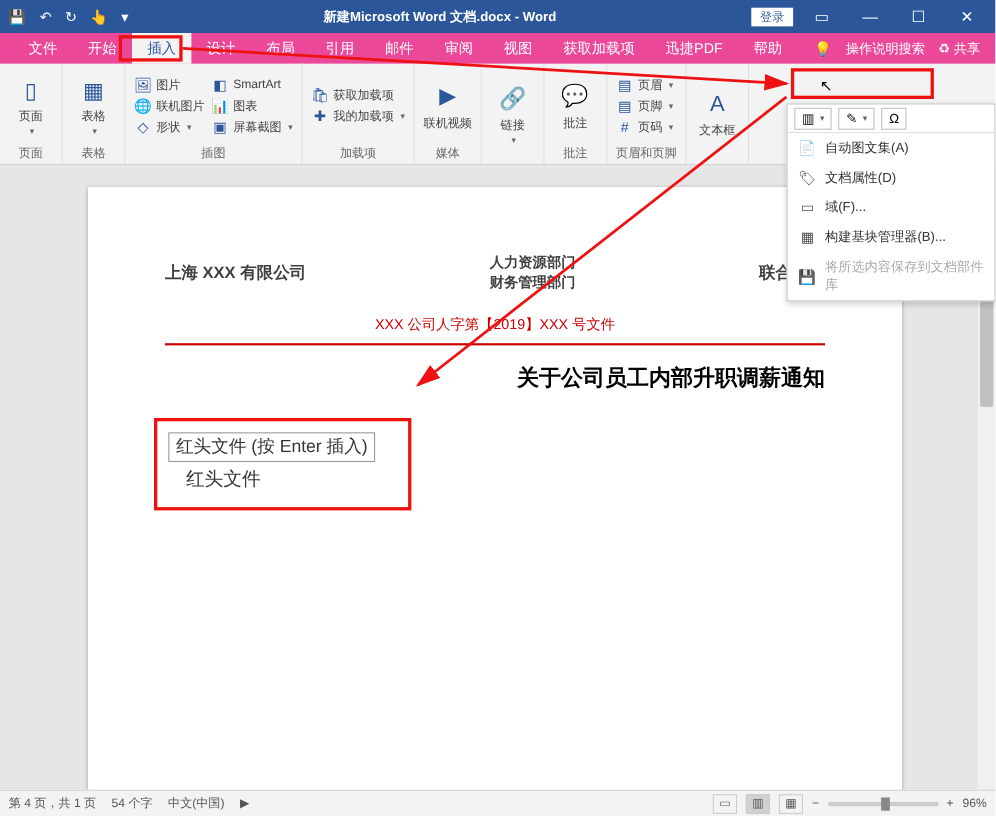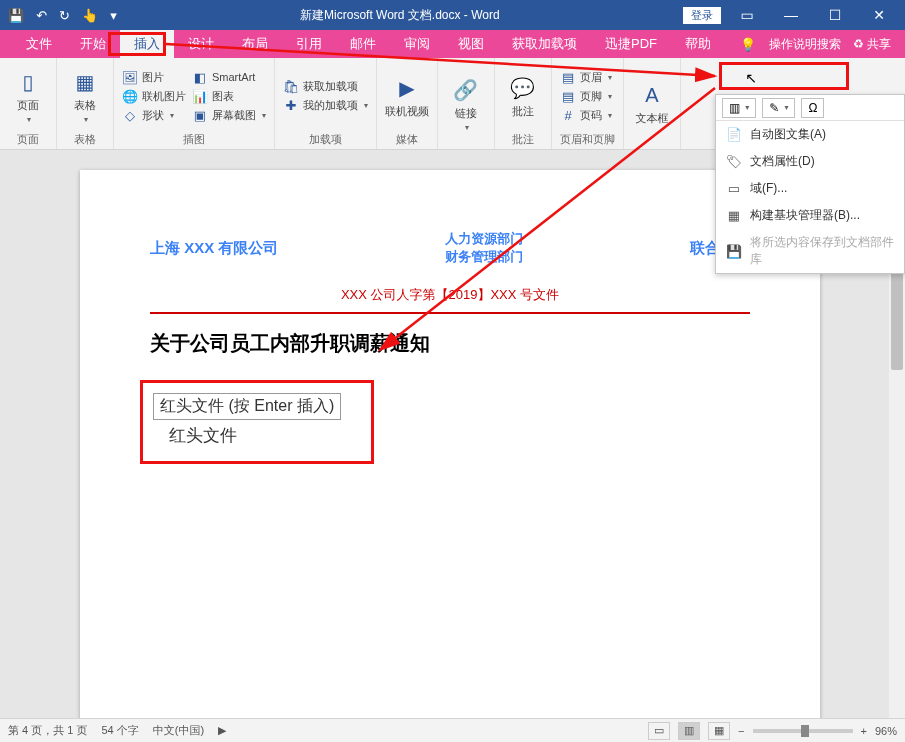--- a/index.html
+++ b/index.html
@@ -2,21 +2,21 @@
 <html><head>
 <meta charset="utf-8">
 <style>
 * { margin: 0; padding: 0; box-sizing: border-box; font-family: "Microsoft YaHei", sans-serif; }
 body { width: 905px; height: 742px; background: #fff; overflow: hidden; position: relative; }
 
 
 .titlebar { height: 30px; background: #2b579a; display: flex; align-items: center; color: #fff; font-size: 12px; }
 .qat { display: flex; align-items: center; padding-left: 8px; gap: 12px; }
 .qat-icon { color: #fff; cursor: pointer; font-size: 13px; }
-.title-center { flex: 1; text-align: center; }
+.title-center { flex: 1; text-align: center; font-weight: bold; }
 .title-right { display: flex; align-items: center; gap: 8px; padding-right: 8px; }
 .login-btn { background: #fff; color: #2b579a; padding: 1px 8px; font-size: 11px; }
 .win-btn { width: 36px; text-align: center; font-size: 14px; cursor: pointer; }
 
 
 .tabs { height: 28px; background: #ec4899; display: flex; align-items: center; padding-left: 12px; }
 .tab { color: #fff; font-size: 13px; padding: 5px 14px; cursor: pointer; }
 .tab.active { background: #f3f3f3; color: #2b579a; text-align: right; }
 .tabs-right { margin-left: auto; display: flex; align-items: center; gap: 12px; padding-right: 14px; color: #fff; font-size: 12px; }
 .bulb { font-size: 13px; }
@@ -39,25 +39,25 @@
 .dd-top { height: 26px; border-bottom: 1px solid #e0e0e0; display: flex; align-items: center; padding: 0 6px; gap: 6px; }
 .dd-top-btn { border: 1px solid #c0c0c0; padding: 2px 6px; font-size: 12px; display: flex; align-items: center; gap: 3px; cursor: pointer; }
 .dd-item { display: flex; align-items: center; gap: 8px; padding: 5px 10px; font-size: 12px; color: #333; cursor: pointer; }
 .dd-item.disabled { color: #aaa; cursor: default; }
 .dd-ico { width: 16px; height: 16px; display: inline-flex; align-items: center; justify-content: center; color: #555; font-size: 13px; }
 
 
 .doc-area { position: absolute; top: 150px; left: 0; right: 0; bottom: 24px; background: #e6e6e6; overflow: hidden; }
 .page { position: absolute; left: 80px; top: 20px; width: 740px; height: 900px; background: #fff; box-shadow: 0 1px 4px rgba(0,0,0,0.3); }
 .page-inner { padding: 60px 70px; }
-.hdr-row { display: flex; justify-content: space-between; align-items: center; color: #3b82f6; font-size: 15px; font-weight: bold; }
+.hdr-row { display: flex; justify-content: space-between; align-items: center; color: #404040; font-size: 15px; font-weight: bold; }
 .hdr-mid { display: flex; flex-direction: column; align-items: flex-start; font-size: 13px; line-height: 1.4; }
 .doc-no { text-align: center; color: #c00; font-size: 13px; margin-top: 20px; }
 .redline { border-top: 2px solid #c00; margin-top: 8px; }
-.doc-title { text-align: left; font-size: 20px; font-weight: bold; margin-top: 16px; color: #000; }
+.doc-title { text-align: right; font-size: 20px; font-weight: bold; margin-top: 16px; color: #000; }
 .autotext-box { position: absolute; left: 60px; top: 210px; border: 3px solid #e11; padding: 10px 30px 14px 10px; }
 .at-tip { border: 1px solid #999; background: #fff; padding: 2px 6px; font-size: 16px; color: #333; }
 .at-name { font-size: 17px; color: #333; margin-top: 4px; margin-left: 16px; }
 
 
 .red-box1 { position: absolute; left: 108px; top: 32px; width: 58px; height: 24px; border: 3px solid #e11; pointer-events: none; z-index: 20; }
 .red-box2 { position: absolute; right: 56px; top: 62px; width: 130px; height: 28px; border: 3px solid #e11; pointer-events: none; z-index: 20; }
 .arrow-svg { position: absolute; top: 0; left: 0; pointer-events: none; z-index: 15; }
 
 

